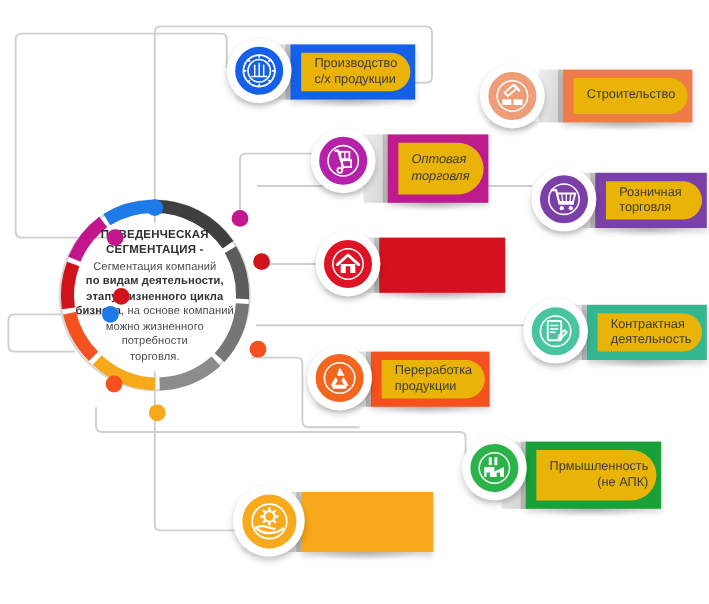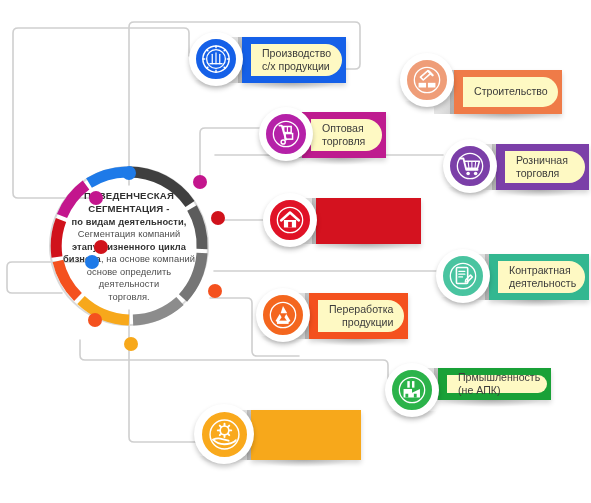--- a/index.html
+++ b/index.html
@@ -58,21 +58,21 @@
   .ribbon .foldshadow{
     position:absolute;left:16px;top:0;width:8px;height:100%;
     background:linear-gradient(90deg,rgba(0,0,0,.17),rgba(0,0,0,0));
   }
   .ribbon .plate{
     position:absolute;left:20px;top:0;right:0;height:100%;
     box-shadow:0 3px 5px rgba(0,0,0,.17);
   }
   .ribbon .pill{
     position:absolute;left:29px;top:7px;right:4px;bottom:7px;
-    background:#fef9c3;border-radius:0 22px 22px 0;
+    background:#eab308;border-radius:0 22px 22px 0;
     display:flex;align-items:center;
     padding-left:11px;box-sizing:border-box;
   }
   .ribbon .pill span{
     color:#3b3b3b;font-size:10.6px;line-height:13.4px;white-space:pre-line;
   }
   .ribbon .drop{
     position:absolute;left:24px;bottom:-7px;right:10px;height:7px;
     background:radial-gradient(ellipse at 50% 0,rgba(0,0,0,.20),rgba(0,0,0,0) 72%);
   }
@@ -123,26 +123,26 @@
         <path d="M88,162 A74,74 0 0,1 40,142" stroke="#f7a81b"></path>
         <path d="M37,139 A74,74 0 0,1 17,103" stroke="#f4511e"></path>
         <path d="M16,99 A74,74 0 0,1 20,62" stroke="#d0121b"></path>
         <path d="M21,58 A74,74 0 0,1 45,27" stroke="#c3168d"></path>
         <path d="M48,25 A74,74 0 0,1 85,14" stroke="#1e7ae8"></path>
       </g>
     </svg>
     <div class="coretext">
       <div class="ttl">ПОВЕДЕНЧЕСКАЯ</div>
       <div class="ttl">СЕГМЕНТАЦИЯ -</div>
+      <div class="body">Сегментация компаний</div>
       <div class="body"><b>по видам деятельности,</b></div>
-      <div class="body">Сегментация компаний</div>
       <div class="body"><b>этапу жизненного цикла</b></div>
       <div class="body"><b>бизнеса</b><span>, на основе компаний</span></div>
-      <div class="body">основе  определить</div>
-      <div class="body">деятельности</div>
+      <div class="body">можно  жизненного</div>
+      <div class="body">потребности</div>
       <div class="body">торговля.</div>
     </div>
   </div>
 
   <svg id="dots" style="position:absolute;left:0;top:0;" width="591" height="503">
     <circle cx="129" cy="173" r="7" fill="#1e7ae8"></circle>
     <circle cx="96" cy="198" r="7" fill="#c3168d"></circle>
     <circle cx="200" cy="182" r="7" fill="#c3168d"></circle>
     <circle cx="218" cy="218" r="7" fill="#d0121b"></circle>
     <circle cx="92" cy="262" r="7" fill="#1e7ae8"></circle>
@@ -184,21 +184,21 @@
             <line x1="16" y1="9.5" x2="16" y2="21"></line>
             <line x1="20" y1="11" x2="20" y2="21"></line>
           </g>
           <path d="M9 21 h14" stroke="#fff" stroke-width="1.4"></path>
         </svg>
       </div>
     </div>
   </div>
 
   <div class="node" style="left:400px;top:53px;">
-    <div class="ribbon" style="left:34px;top:5px;width:128px;height:44px;margin-top:12px;">
+    <div class="ribbon" style="left:49px;top:5px;width:128px;height:44px;">
       <div class="fold"></div>
       <div class="foldshadow"></div>
       <div class="plate" style="background:#ef7b48;"></div>
       <div class="pill">
         <span>Строительство</span>
       </div>
       <div class="drop"></div>
     </div>
     <div class="badgedrop"></div>
     <div class="badge">
@@ -208,21 +208,21 @@
           <path d="M9 13 L17 6 L20 9 L12 16 Z" fill="none" stroke="#fff" stroke-width="1.7" stroke-linejoin="round"></path>
           <line x1="17.5" y1="6.5" x2="22" y2="11" stroke="#fff" stroke-width="2.4" stroke-linecap="round"></line>
           <rect x="7" y="19" width="8" height="5" fill="#fff"></rect>
           <rect x="17" y="19" width="8" height="5" fill="#fff"></rect>
         </svg>
       </div>
     </div>
   </div>
 
   <div class="node" style="left:259px;top:107px;">
-    <div class="ribbon" style="left:23px;top:5px;width:104px;height:46px;">
+    <div class="ribbon" style="left:44px;top:5px;width:104px;height:57px;font-style:italic;">
       <div class="fold"></div>
       <div class="foldshadow"></div>
       <div class="plate" style="background:#be1b8f;"></div>
       <div class="pill">
         <span>Оптовая
 торговля</span>
       </div>
       <div class="drop"></div>
     </div>
     <div class="badgedrop"></div>
@@ -310,21 +310,21 @@
             <line x1="11.5" y1="14" x2="18" y2="14"></line>
             <line x1="11.5" y1="17" x2="15.5" y2="17"></line>
           </g>
           <path d="M19 20 L24 15 L26 17 L21 22 L18.5 22.5 Z" fill="none" stroke="#fff" stroke-width="1.6" stroke-linejoin="round"></path>
         </svg>
       </div>
     </div>
   </div>
 
   <div class="node" style="left:256px;top:288px;">
-    <div class="ribbon" style="left:33px;top:5px;width:119px;height:46px;text-align:right;">
+    <div class="ribbon" style="left:33px;top:5px;width:119px;height:46px;">
       <div class="fold"></div>
       <div class="foldshadow"></div>
       <div class="plate" style="background:#f4511e;"></div>
       <div class="pill">
         <span>Переработка
 продукции</span>
       </div>
       <div class="drop"></div>
     </div>
     <div class="badgedrop"></div>
@@ -337,21 +337,21 @@
             <path d="M8 22.5 L12.5 15 L14.5 18.3 L10.8 24 Z"></path>
             <path d="M24 22.5 L19.5 15 L17.5 18.3 L21.2 24 Z"></path>
             <path d="M9.5 22 H22 V25.5 H9.5 Z"></path>
           </g>
         </svg>
       </div>
     </div>
   </div>
 
   <div class="node" style="left:385px;top:363px;">
-    <div class="ribbon" style="left:33px;top:5px;width:133px;height:32px;">
+    <div class="ribbon" style="left:33px;top:5px;width:133px;height:56px;text-align:right;">
       <div class="fold"></div>
       <div class="foldshadow"></div>
       <div class="plate" style="background:#19a137;"></div>
       <div class="pill">
         <span>Прмышленность
 (не АПК)</span>
       </div>
       <div class="drop"></div>
     </div>
     <div class="badgedrop"></div>

